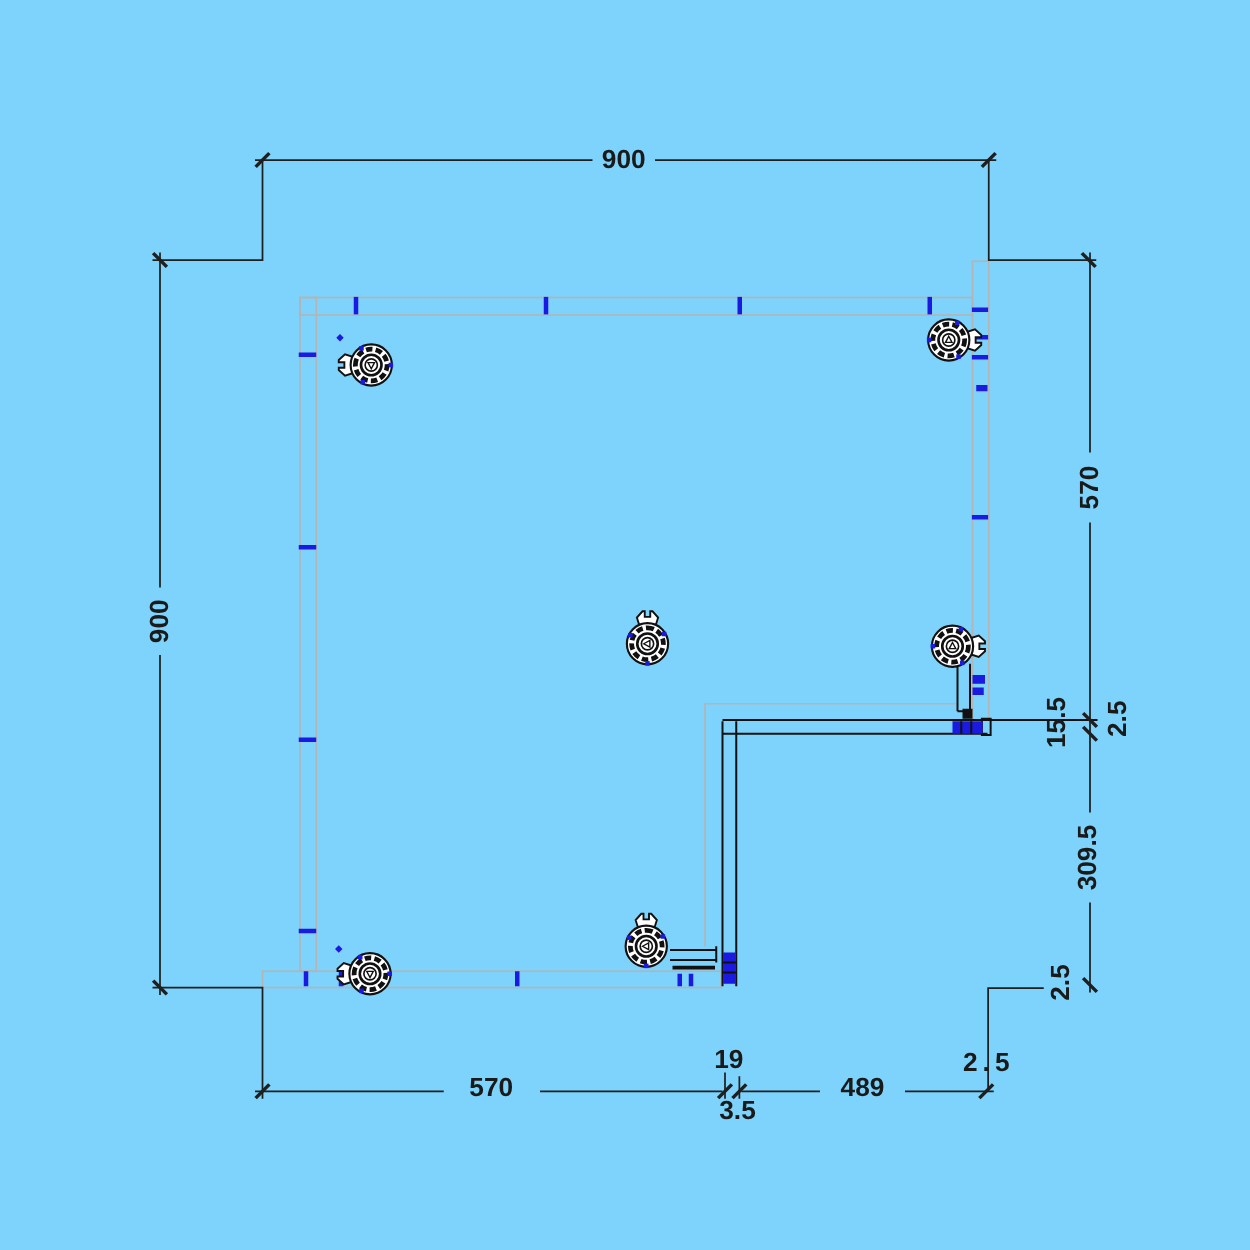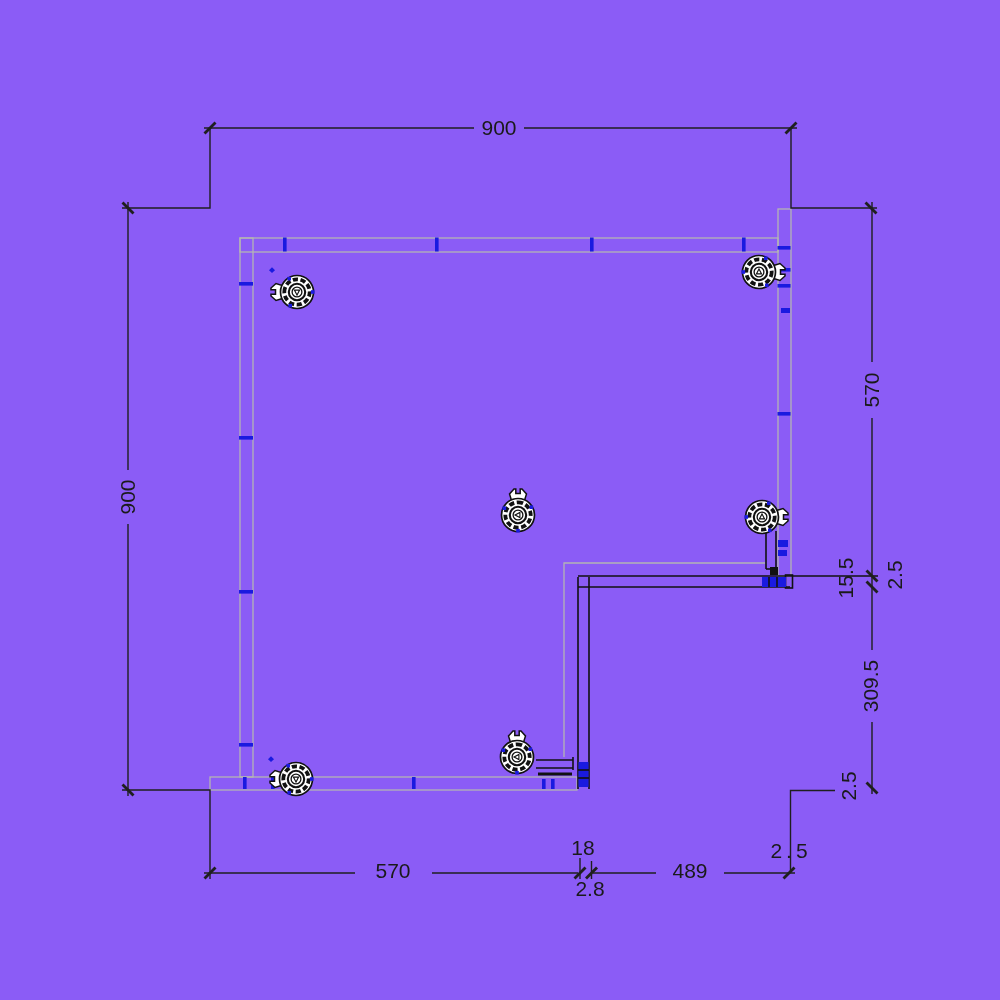--- a/index.html
+++ b/index.html
@@ -1,17 +1,17 @@
 <!DOCTYPE html>
 <html><head>
 <meta charset="utf-8">
 <style>
   html,body{margin:0;padding:0;background:#fff;}
-  .canvas{position:relative;width:1000px;height:1000px;background:#8b5cf6;overflow:hidden;
-          font-family:"Liberation Sans", sans-serif;}
+  .canvas{position:relative;width:1000px;height:1000px;background:#7dd3fc;overflow:hidden;
+          font-family:"Liberation Sans", sans-serif;font-weight:bold;}
   .canvas svg{position:absolute;left:0;top:0;}
   .dim{position:absolute;font-size:21px;color:#1a1a1a;text-align:center;line-height:24px;height:24px;
        white-space:nowrap;}
   .dim.vert{transform:rotate(-90deg);transform-origin:center center;}
 </style>
 </head>
 <body>
 
 <div class="canvas">
 
@@ -153,18 +153,18 @@
   </svg>
 
   <span class="dim" style="left:469px;top:116px;width:60px;">900</span>
   <span class="dim vert" style="left:98px;top:485px;width:60px;">900</span>
   <span class="dim vert" style="left:842px;top:378px;width:60px;">570</span>
   <span class="dim vert" style="left:816px;top:566px;width:60px;">15.5</span>
   <span class="dim vert" style="left:865px;top:563px;width:60px;">2.5</span>
   <span class="dim vert" style="left:831px;top:674px;width:80px;">309.5</span>
   <span class="dim vert" style="left:819px;top:774px;width:60px;">2.5</span>
   <span class="dim" style="left:358px;top:859px;width:70px;">570</span>
-  <span class="dim" style="left:563px;top:836px;width:40px;">18</span>
-  <span class="dim" style="left:568px;top:877px;width:44px;">2.8</span>
+  <span class="dim" style="left:563px;top:836px;width:40px;">19</span>
+  <span class="dim" style="left:568px;top:877px;width:44px;">3.5</span>
   <span class="dim" style="left:658px;top:859px;width:64px;">489</span>
   <span class="dim" style="left:767px;top:839px;width:48px;letter-spacing:4px;">2.5</span>
 
 </div>
 
 </body></html>

